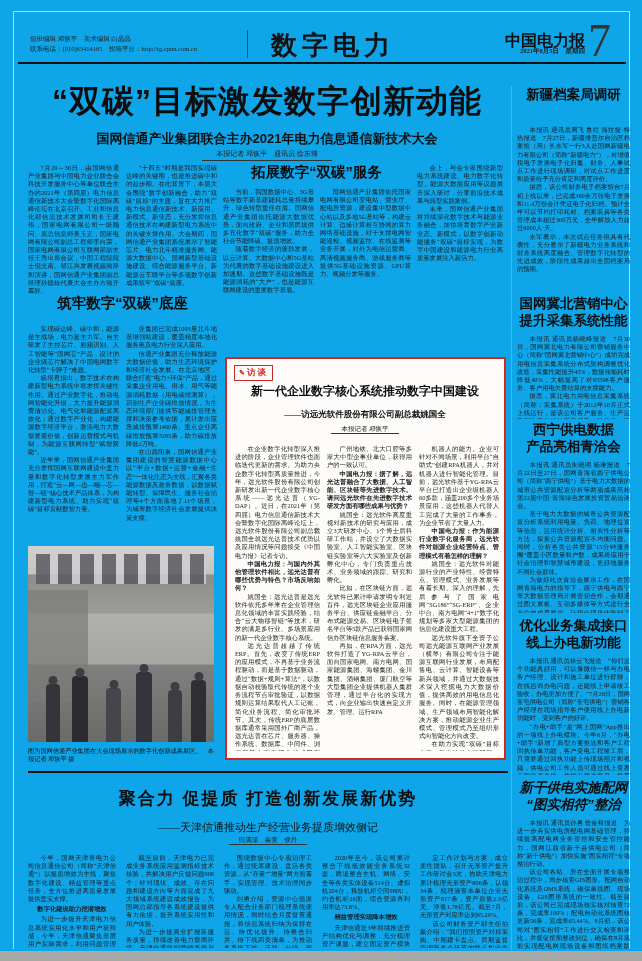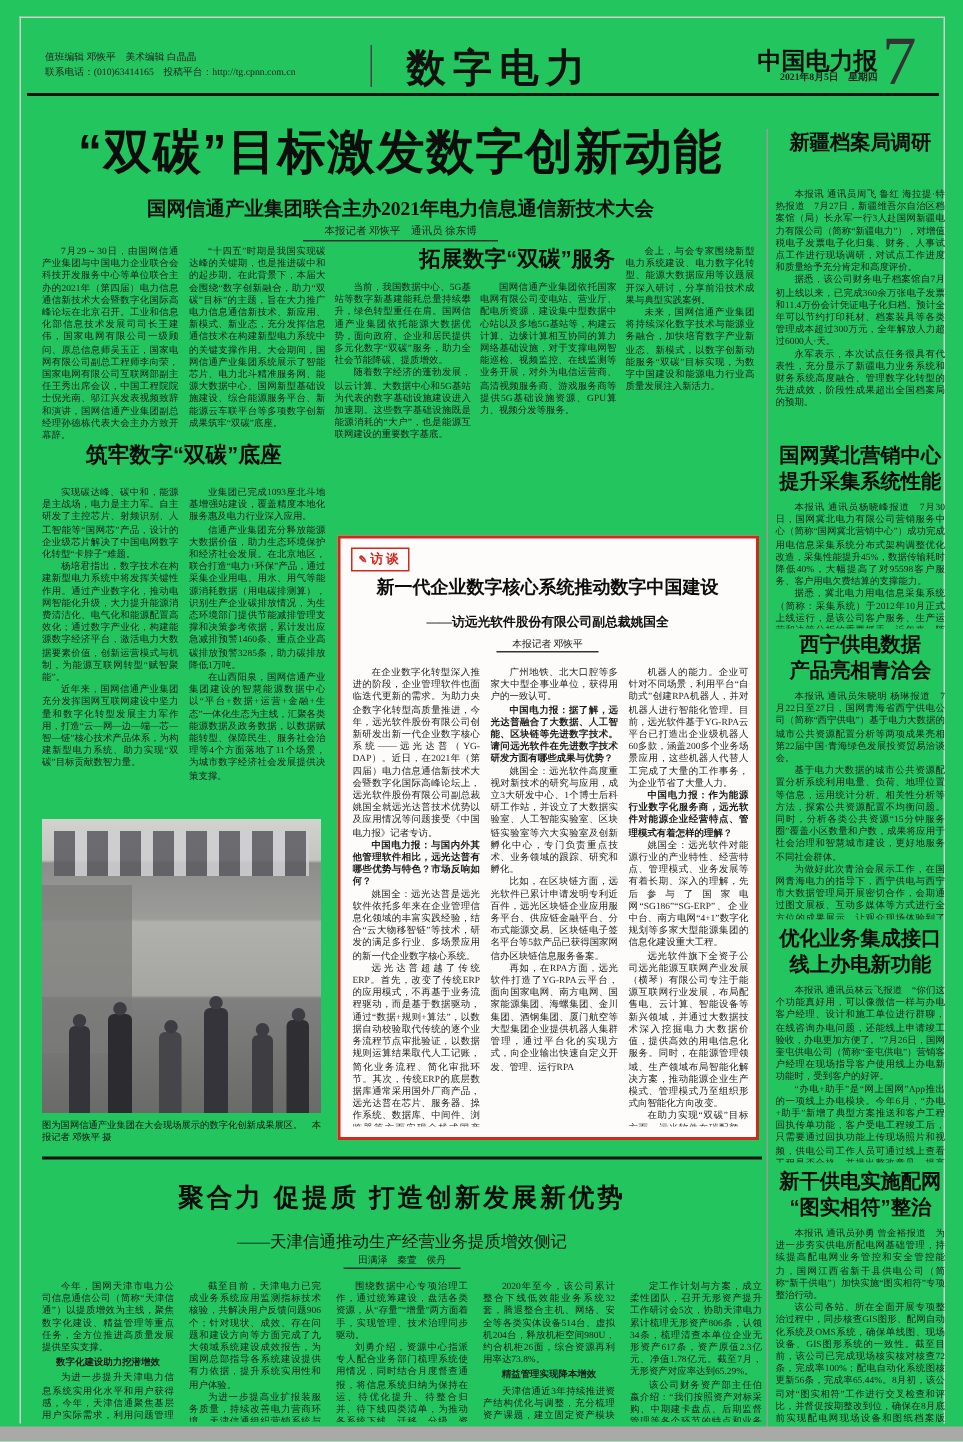--- a/index.html
+++ b/index.html
@@ -1,35 +1,35 @@
 <!DOCTYPE html>
 <html><head>
 <meta charset="utf-8">
 <style>
   html,body{margin:0;padding:0;background:#ffffff;}
-  #page{position:relative;width:642px;height:961px;background:#22c55e;overflow:hidden;
+  #page{position:relative;width:642px;height:961px;background:#0ea5e9;overflow:hidden;
         font-family:"Liberation Serif",serif;color:#1a1a1a;}
   .edge{position:absolute;background:#cfcfcc;}
   .hr{position:absolute;background:#111;}
   .vr{position:absolute;background:#9a9a98;}
   
   .mh-info{position:absolute;left:30px;top:34px;font-size:6.5px;line-height:10px;color:#222;}
   .mh-div{position:absolute;left:247px;top:30px;width:1px;height:28px;background:#444;}
   .mh-sec{position:absolute;left:258px;top:28px;width:150px;text-align:center;
           font-family:"Liberation Sans",sans-serif;font-weight:bold;font-size:26px;letter-spacing:5px;color:#111;}
   .mh-paper{position:absolute;left:470px;top:31px;width:115px;text-align:right;
             font-family:"Liberation Sans",sans-serif;font-weight:bold;font-size:16px;color:#111;}
   .mh-date{position:absolute;left:450px;top:47px;width:135px;text-align:right;font-size:6.5px;font-weight:bold;color:#222;}
   .mh-page{position:absolute;left:588px;top:14px;font-size:46px;font-weight:normal;color:#333;
            font-family:"Liberation Serif",serif;}
   
   .lead-title{position:absolute;left:24px;top:80px;width:486px;text-align:center;
               font-family:"Liberation Sans",sans-serif;font-weight:bold;font-size:32px;letter-spacing:1px;color:#0d0d0d;}
   .lead-sub{position:absolute;left:24px;top:130px;width:486px;text-align:center;
-            font-family:Liberation Serif, serif;font-weight:bold;font-size:13px;color:#111;}
+            font-family:Liberation Sans, sans-serif;font-weight:bold;font-size:13px;color:#111;}
   .lead-by{position:absolute;left:24px;top:149px;width:486px;text-align:center;font-size:7px;color:#222;}
   .lead-by span{border-bottom:1px solid #333;padding:0 14px 2px;}
   
   .col{position:absolute;font-size:6.3px;line-height:8.2px;text-align:justify;overflow:hidden;color:#1c1c1c;}
   .col p{margin:0;text-indent:2em;}
   .col p.b{font-weight:bold;}
   .col p.c{text-align:center;text-indent:0;margin:2px 0;}
   .subhead{position:absolute;text-align:center;font-family:"Liberation Sans",sans-serif;
            font-weight:bold;font-size:14.5px;color:#0d0d0d;}
   
@@ -97,21 +97,21 @@
   <div class="col" style="left:28px;top:325px;width:91px;height:216px;">
       <p>实现碳达峰、碳中和，能源是主战场，电力是主力军。自主研发了主控芯片、射频识别、人工智能等“国网芯”产品，设计的企业级芯片解决了中国电网数字化转型“卡脖子”难题。</p>
       <p>杨培君指出，数字技术在构建新型电力系统中将发挥关键性作用。通过产业数字化，推动电网智能化升级，大力提升能源消费清洁化、电气化和能源配置高效化；通过数字产业化，构建能源数字经济平台，激活电力大数据要素价值，创新运营模式与机制，为能源互联网转型“赋智聚能”。</p>
       <p>近年来，国网信通产业集团充分发挥国网互联网建设中坚力量和数字化转型发展主力军作用，打造“云—网—边—端—芯—智—链”核心技术产品体系，为构建新型电力系统、助力实现“双碳”目标贡献数智力量。</p>
     </div>
   <div class="col" style="left:126px;top:325px;width:91px;height:216px;">
       <p>业集团已完成1093座北斗地基增强站建设，覆盖精度本地化服务惠及电力行业深入应用。</p>
       <p>信通产业集团充分释放能源大数据价值，助力生态环境保护和经济社会发展。在北京地区，联合打造“电力+环保”产品，通过采集企业用电、用水、用气等能源消耗数据（用电碳排测算），识别生产企业碳排放情况，为生态环境部门提供节能减排管理支撑和决策参考依据，累计发出应急减排预警1460条、重点企业高碳排放预警3285条，助力碳排放降低1万吨。</p>
       <p>在山西阳泉，国网信通产业集团建设的智慧能源数据中心以“平台+数据+运营+金融+生态”一体化生态为主线，汇聚各类能源数据及政务数据，以数据赋能转型、保障民生、服务社会治理等4个方面落地了11个场景，为城市数字经济社会发展提供决策支撑。</p>
     </div>
-  <div class="subhead" style="left:223px;top:163px;width:187px;text-align:right;">拓展数字“双碳”服务</div>
+  <div class="subhead" style="left:223px;top:163px;width:187px;">拓展数字“双碳”服务</div>
   <div class="col" style="left:223px;top:188px;width:91px;height:165px;">
       <p>当前，我国数据中心、5G基站等数字新基建能耗总量持续攀升，绿色转型重任在肩。国网信通产业集团依托能源大数据优势，面向政府、企业和居民提供多元化数字“双碳”服务，助力全社会节能降碳、提质增效。</p>
       <p>随着数字经济的蓬勃发展，以云计算、大数据中心和5G基站为代表的数字基础设施建设进入加速期。这些数字基础设施既是能源消耗的“大户”，也是能源互联网建设的重要数字基底。</p>
     </div>
   <div class="col" style="left:320px;top:188px;width:91px;height:165px;">
       <p>国网信通产业集团依托国家电网有限公司变电站、营业厅、配电所资源，建设集中型数据中心站以及多地5G基站等，构建云计算、边缘计算相互协同的算力网络基础设施，对于支撑电网智能巡检、视频监控、在线监测等业务开展，对外为电信运营商、高清视频服务商、游戏服务商等提供5G基础设施资源、GPU算力、视频分发等服务。</p>
     </div>
   <div class="col" style="left:417px;top:164px;width:86px;height:189px;">
       <p>会上，与会专家围绕新型电力系统建设、电力数字化转型、能源大数据应用等议题展开深入研讨，分享前沿技术成果与典型实践案例。</p>
       <p>未来，国网信通产业集团将持续深化数字技术与能源业务融合，加快培育数字产业新业态、新模式，以数字创新动能服务“双碳”目标实现，为数字中国建设和能源电力行业高质量发展注入新活力。</p>
@@ -188,21 +188,21 @@
 
   <div class="rtitle" style="top:618px;">
     <div>优化业务集成接口</div>
     <div>线上办电新功能</div>
   </div>
   <div class="col" style="left:517px;top:657px;width:113px;height:118px;">
       <p>本报讯 通讯员林云飞报道　“你们这个功能真好用，可以像微信一样与办电客户经理、设计和施工单位进行群聊，在线咨询办电问题，还能线上申请竣工验收，办电更加方便了。”7月26日，国网奎屯供电公司（简称“奎屯供电”）营销客户经理在现场指导客户使用线上办电新功能时，受到客户的好评。</p>
       <p>“办电+助手”是“网上国网”App推出的一项线上办电模块。今年6月，“办电+助手”新增了典型方案推送和客户工程回执传单功能，客户受电工程竣工后，只需要通过回执功能上传现场照片和视频，供电公司工作人员可通过线上查看工程是否合格，并提出整改意见，提高现场验收通过率，保障客户正常送电投产。</p>
     </div>
 
-  <div class="rtitle" style="top:780px;">
+  <div class="rtitle" style="top:780px;font-style:italic;">
     <div>新干供电实施配网</div>
     <div>“图实相符”整治</div>
   </div>
   <div class="col" style="left:517px;top:819px;width:113px;height:131px;">
       <p>本报讯 通讯员孙勇 曾金裕报道　为进一步夯实供电所配电网基础管理，持续提高配电网业务管控和安全管控能力，国网江西省新干县供电公司（简称“新干供电”）加快实施“图实相符”专项整治行动。</p>
       <p>该公司各站、所在全面开展专项整治过程中，同步核查GIS图形、配网自动化系统及OMS系统，确保单线图、现场设备、GIS图形系统的一致性。截至目前，该公司已完成现场核实核对核查72条，完成率100%；配电自动化系统图核更新56条，完成率65.44%。8月初，该公司对“图实相符”工作进行交叉检查和评比，并督促按期整改到位，确保在8月底前实现配电网现场设备和图纸档案版本“图实相符”率、设备异动更新及时率三个“百分之百”到位。</p>
     </div>
 
   <div class="hr" style="left:28px;top:771px;width:480px;height:1.5px;"></div>
   <div class="btitle">聚合力 促提质 打造创新发展新优势</div>

